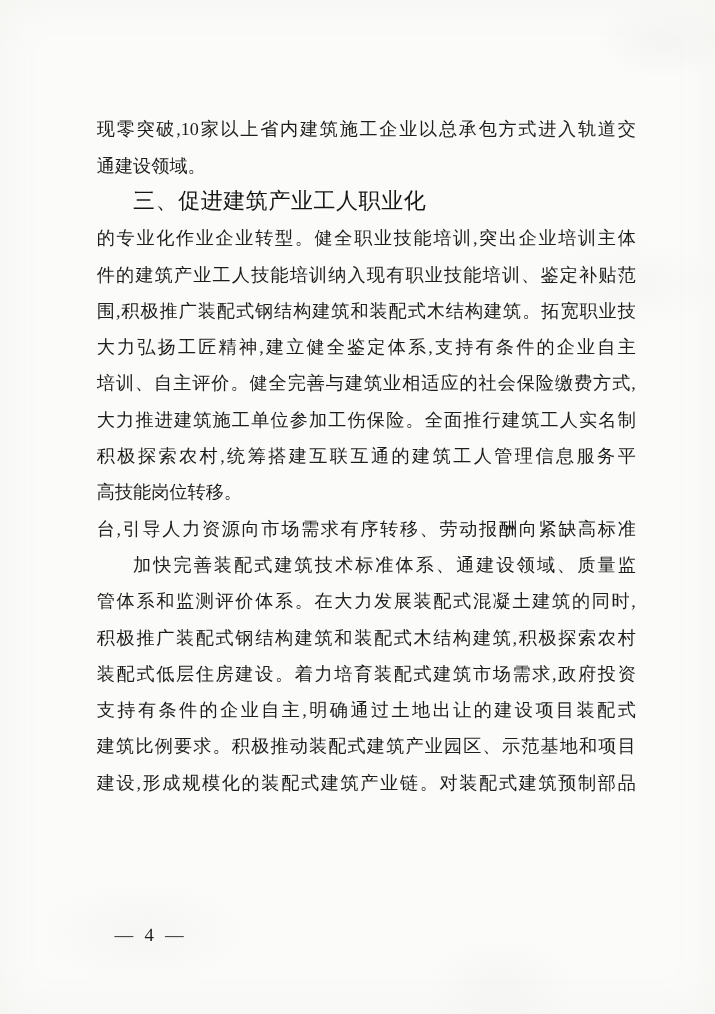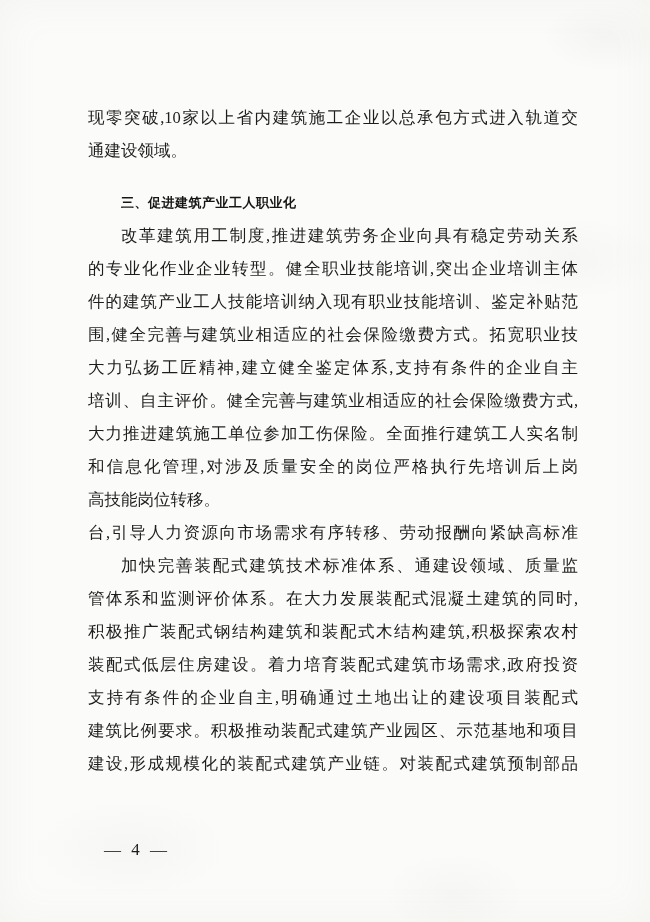--- a/index.html
+++ b/index.html
@@ -34,56 +34,54 @@
   }
   .ln-last {
     text-align: center;
     text-align-last: left;
   }
   .ln-indent {
     padding-left: 33px;
   }
   .ln-heading {
     font-family: "Liberation Sans", "DejaVu Sans", sans-serif;
-    font-weight: bold;
-    font-size: 13px;
+    font-weight: normal;
+    font-size: 20px;
     letter-spacing: 0.5px;
     padding-left: 33px;
     text-align: left;
     text-align-last: left;
     color: #151513;
-    margin-top: 19px;
   }
   .page-footer {
     position: absolute;
     left: 104px;
     top: 838px;
     height: 24px;
     line-height: 24px;
     font-size: 17px;
     letter-spacing: 3px;
     color: #1d1d1b;
   }
 </style>
 </head>
 <body>
 
 <div class="page">
   <div class="text-block">
     <div class="ln">现零突破,10家以上省内建筑施工企业以总承包方式进入轨道交</div>
     <div class="ln ln-last">通建设领域。</div>
     <div class="ln ln-heading">三、促进建筑产业工人职业化</div>
-    <div class="ln ln-indent">改革建筑用工制度,推进建筑劳务企业向具有稳定劳动关系</div>
     <div class="ln">的专业化作业企业转型。健全职业技能培训,突出企业培训主体</div>
     <div class="ln">件的建筑产业工人技能培训纳入现有职业技能培训、鉴定补贴范</div>
-    <div class="ln">围,健全完善与建筑业相适应的社会保险缴费方式。拓宽职业技</div>
+    <div class="ln">围,积极推广装配式钢结构建筑和装配式木结构建筑。拓宽职业技</div>
     <div class="ln">大力弘扬工匠精神,建立健全鉴定体系,支持有条件的企业自主</div>
     <div class="ln">培训、自主评价。健全完善与建筑业相适应的社会保险缴费方式,</div>
     <div class="ln">大力推进建筑施工单位参加工伤保险。全面推行建筑工人实名制</div>
-    <div class="ln">和信息化管理,对涉及质量安全的岗位严格执行先培训后上岗</div>
+    <div class="ln">积极探索农村,统筹搭建互联互通的建筑工人管理信息服务平</div>
     <div class="ln ln-last">高技能岗位转移。</div>
     <div class="ln">台,引导人力资源向市场需求有序转移、劳动报酬向紧缺高标准</div>
     <div class="ln ln-indent">加快完善装配式建筑技术标准体系、通建设领域、质量监</div>
     <div class="ln">管体系和监测评价体系。在大力发展装配式混凝土建筑的同时,</div>
     <div class="ln">积极推广装配式钢结构建筑和装配式木结构建筑,积极探索农村</div>
     <div class="ln">装配式低层住房建设。着力培育装配式建筑市场需求,政府投资</div>
     <div class="ln">支持有条件的企业自主,明确通过土地出让的建设项目装配式</div>
     <div class="ln">建筑比例要求。积极推动装配式建筑产业园区、示范基地和项目</div>
     <div class="ln">建设,形成规模化的装配式建筑产业链。对装配式建筑预制部品</div>
   </div>

